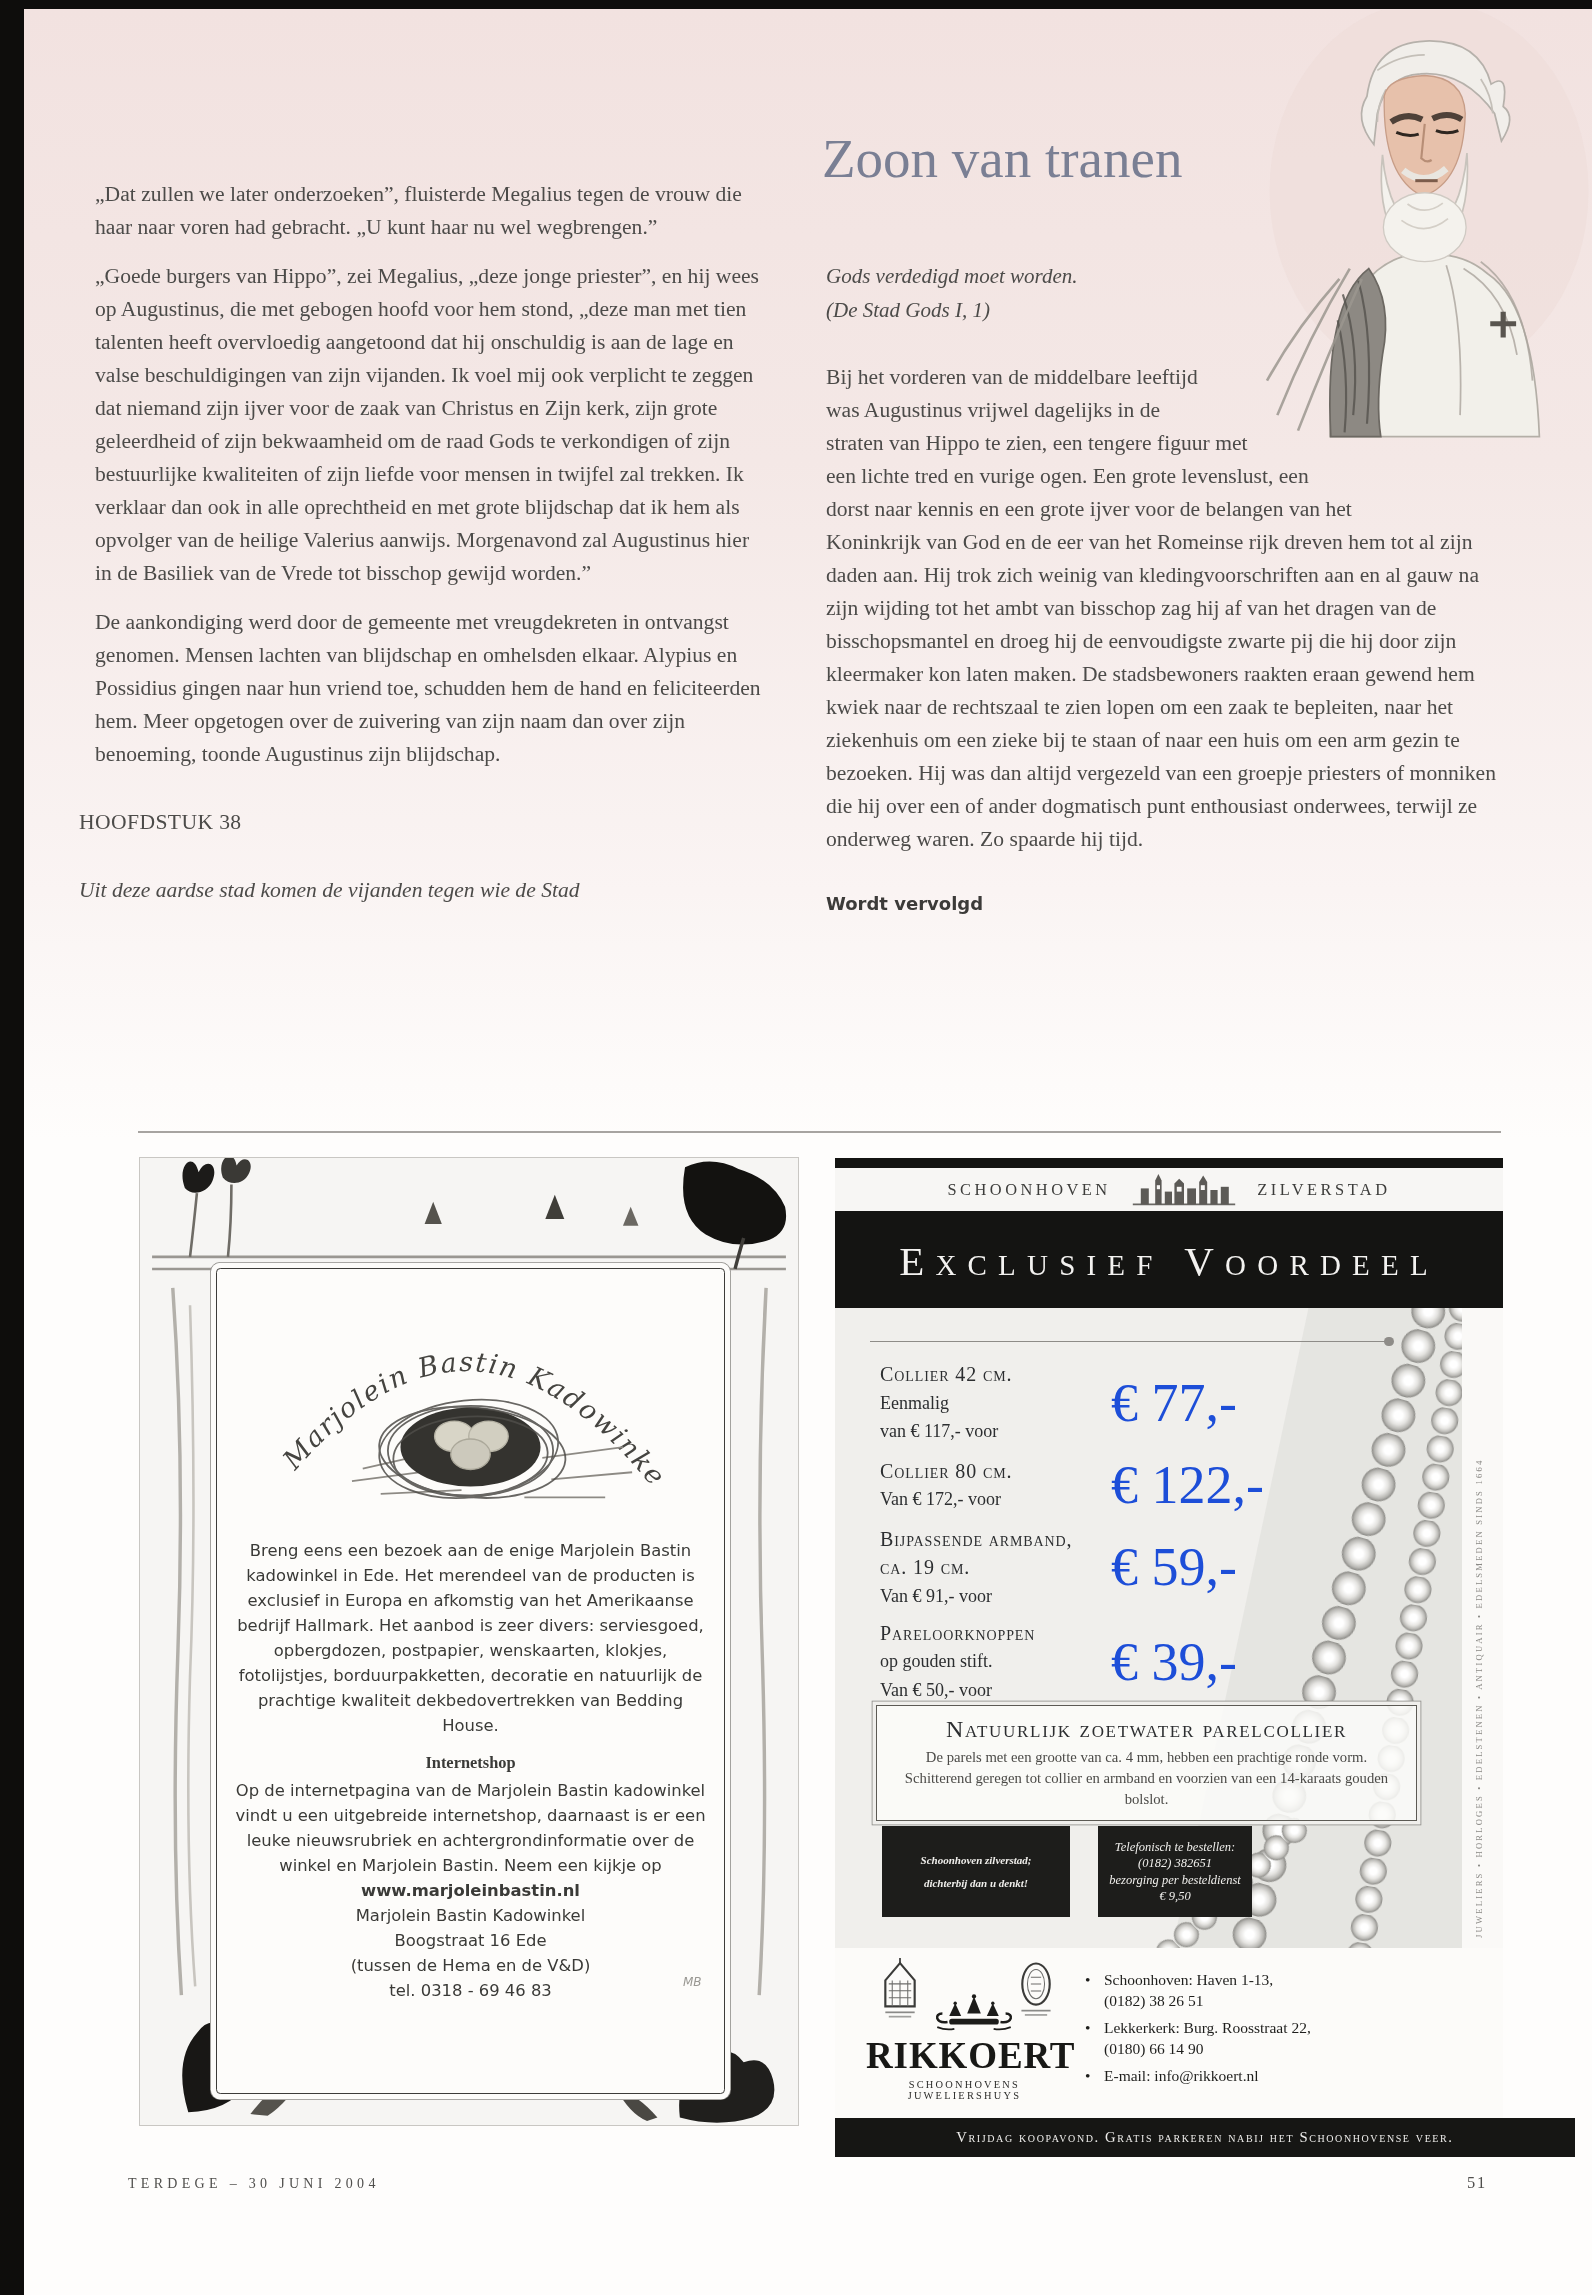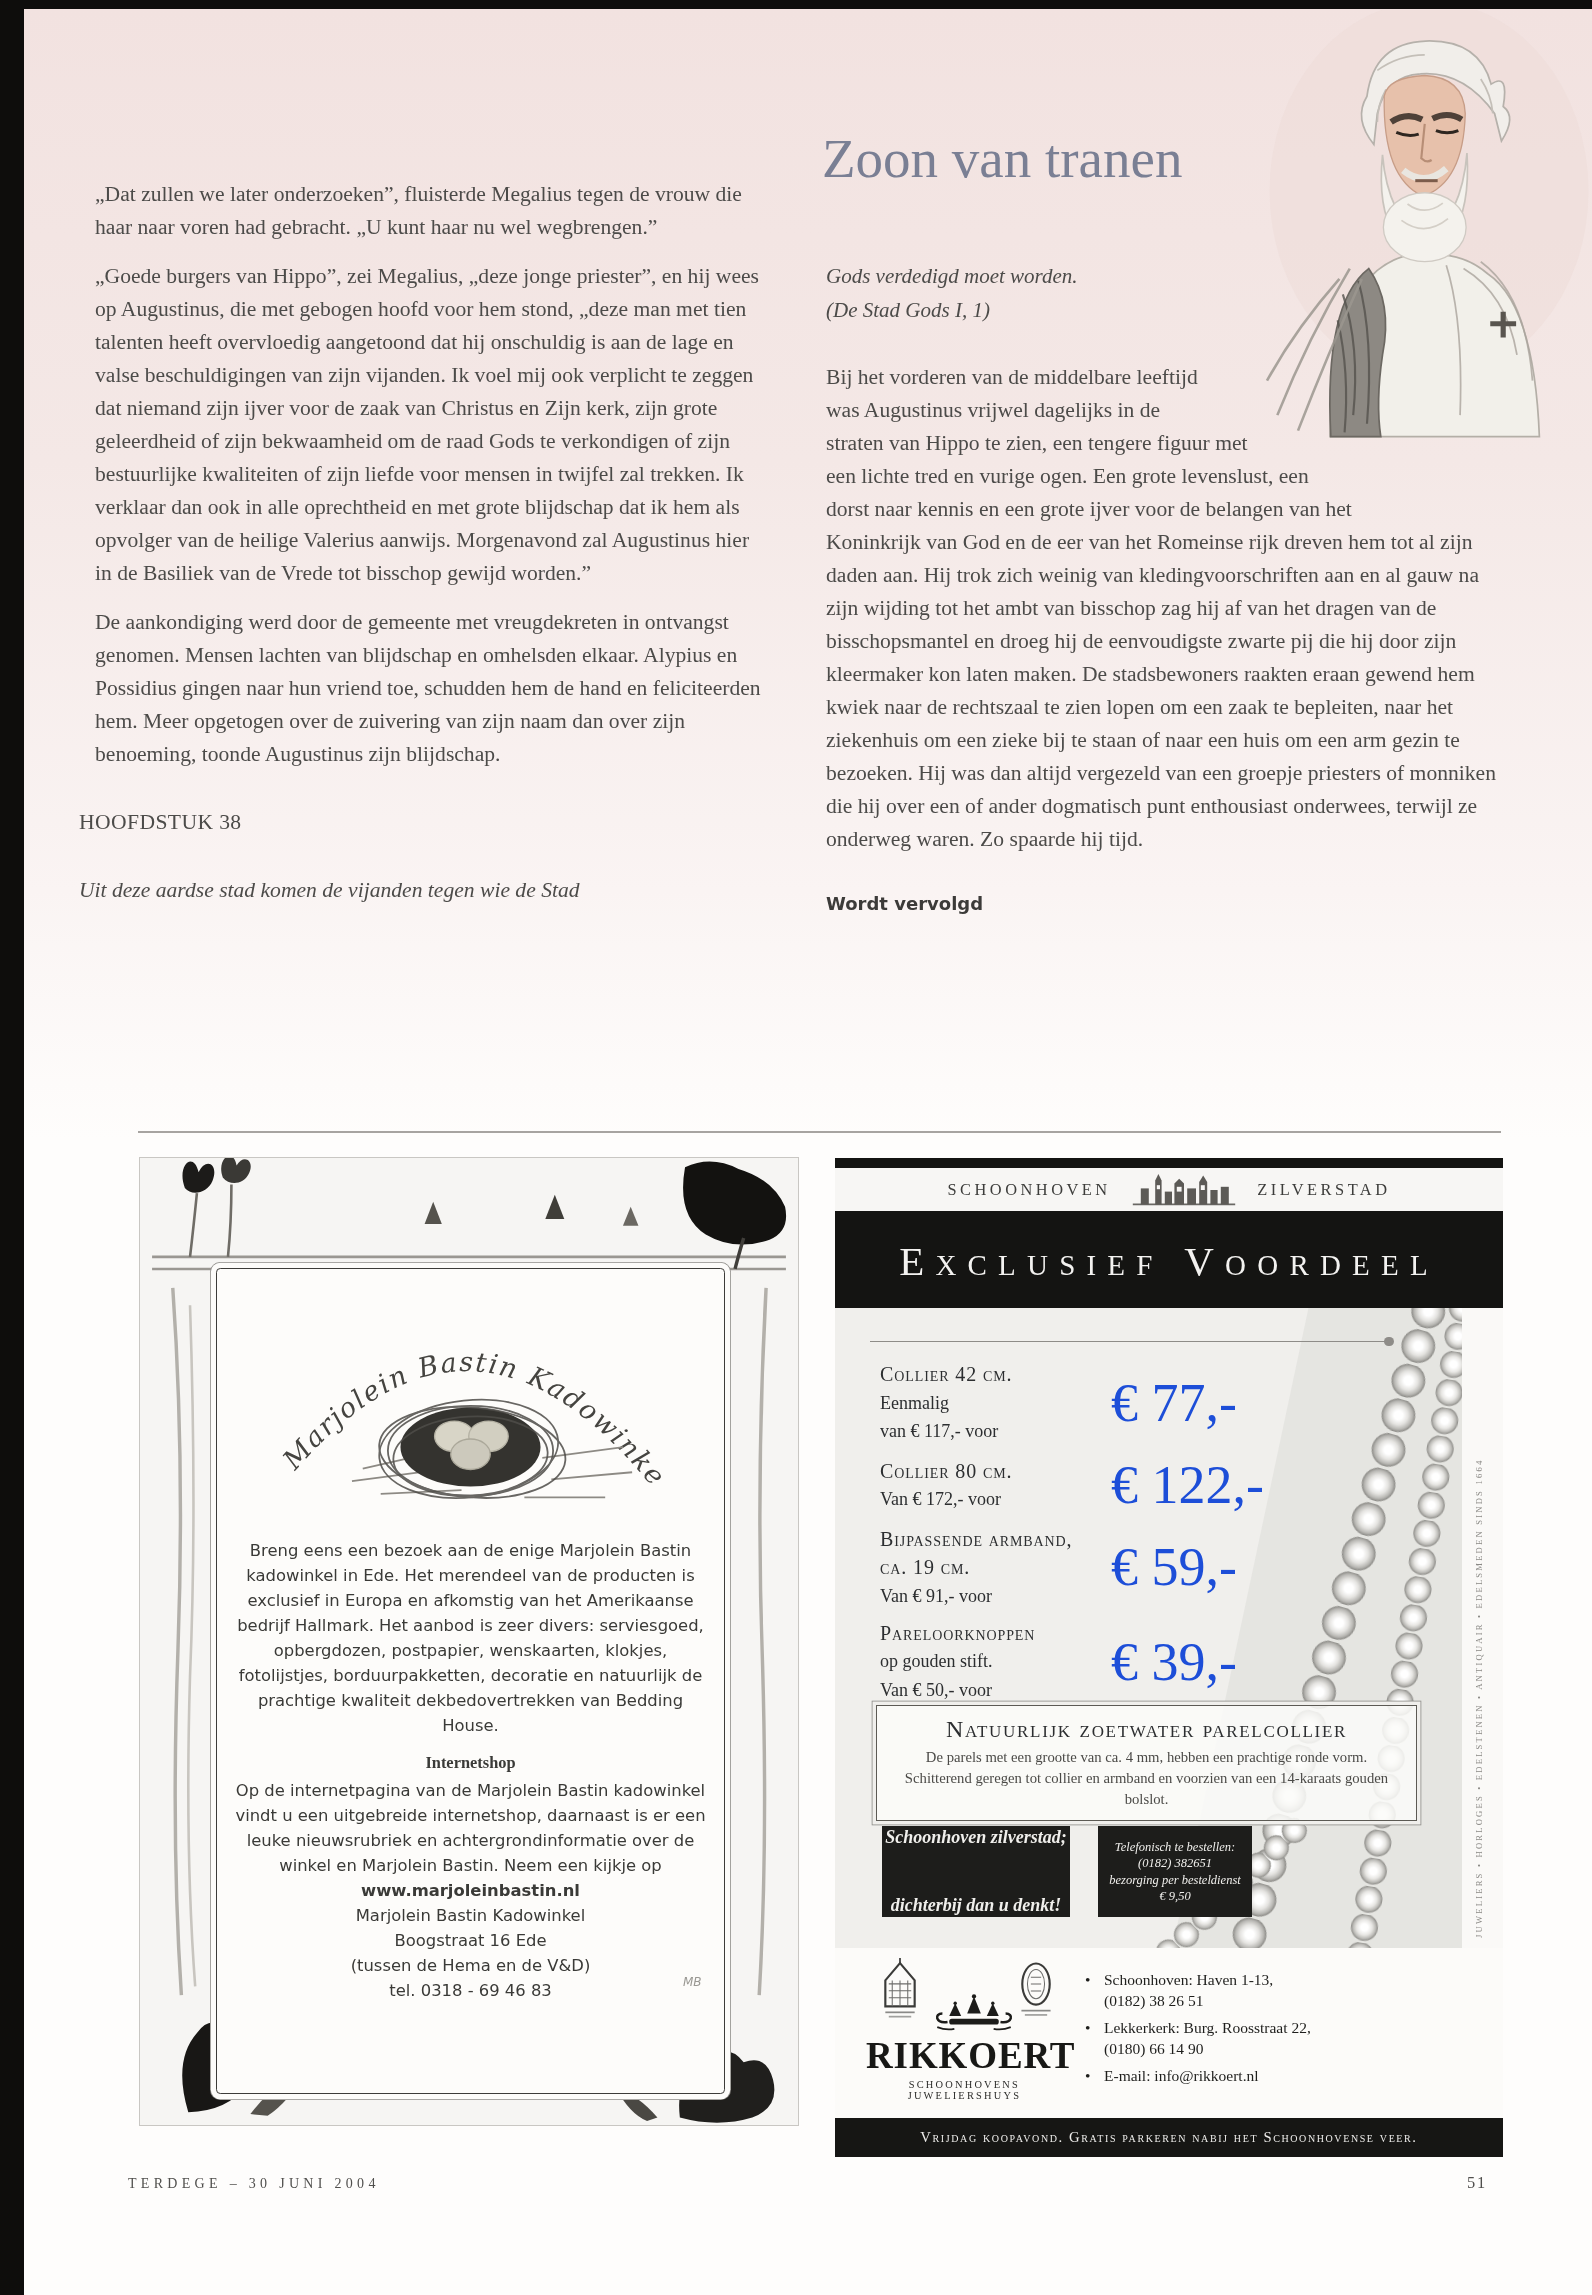--- a/index.html
+++ b/index.html
@@ -78,31 +78,31 @@
   .sc{font-variant:small-caps;font-size:20px;line-height:28.5px;letter-spacing:0.9px;display:block;}
   .rg{font-size:18px;line-height:28.5px;display:block;}
   .offer-price{font-size:54px;color:#1d4ed8;margin-left:14px;white-space:nowrap;}
   .r-infobox{position:absolute;left:41px;top:397px;width:497px;background:rgba(252,251,249,.85);
              border:1.7px solid #5c5a54;box-shadow:0 0 0 3.5px #f0efec,0 0 0 4.3px #8d8b87;
              padding:10.4px 21px;text-align:center;z-index:2;}
   .info-title{font-variant:small-caps;font-size:24px;letter-spacing:1.7px;color:#2c2e30;}
   .info-body{font-size:14.7px;line-height:21px;color:#4b4a47;margin-top:3.5px;}
   .promo{position:absolute;background:#1d1d1b;color:#f0efec;font-style:italic;text-align:center;
          display:flex;flex-direction:column;justify-content:center;z-index:2;}
-  .promo-left{left:47px;top:518px;width:188px;height:91px;font-size:18px;line-height:23px;font-weight:bold;justify-content:space-between;}
+  .promo-left{left:47px;top:518px;width:188px;height:91px;font-size:11px;line-height:23px;font-weight:bold;}
   .promo-right{left:263px;top:518px;width:154px;height:91px;font-size:12.5px;line-height:16.4px;}
   .r-logo{position:absolute;left:0;top:790px;width:668px;height:170px;background:#fcfbf9;}
   .logo-name{position:absolute;left:31px;top:86px;width:197px;text-align:center;
              font-weight:bold;font-size:37px;letter-spacing:0.9px;color:#181816;}
   .logo-tagline{position:absolute;left:22.4px;top:131px;width:214px;text-align:center;
                 font-size:10.4px;letter-spacing:2.2px;color:#2d2d2b;}
   .contacts{position:absolute;left:250px;top:21px;width:380px;font-size:15.5px;line-height:21px;color:#1e1e1c;}
   .citem{display:flex;margin-bottom:6px;}
   .cbullet{width:19px;font-size:15.5px;}
-  .r-bottom{position:absolute;left:0;top:960px;width:668px;height:39px;background:#161614;
+  .r-bottom{position:absolute;left:0;top:960px;width:740px;height:39px;background:#161614;
             display:flex;align-items:center;justify-content:center;}
   .r-bottom .bbtxt{font-variant:small-caps;font-size:14.7px;letter-spacing:1.6px;color:#eeedeb;}
 
   
   .footer-left{left:128px;top:2176px;font-size:14px;letter-spacing:4.3px;color:#504f4d;}
   .footer-right{left:1467px;top:2173px;font-size:16.4px;letter-spacing:1.7px;color:#504f4d;}
 </style>
 </head>
 <body>
 

